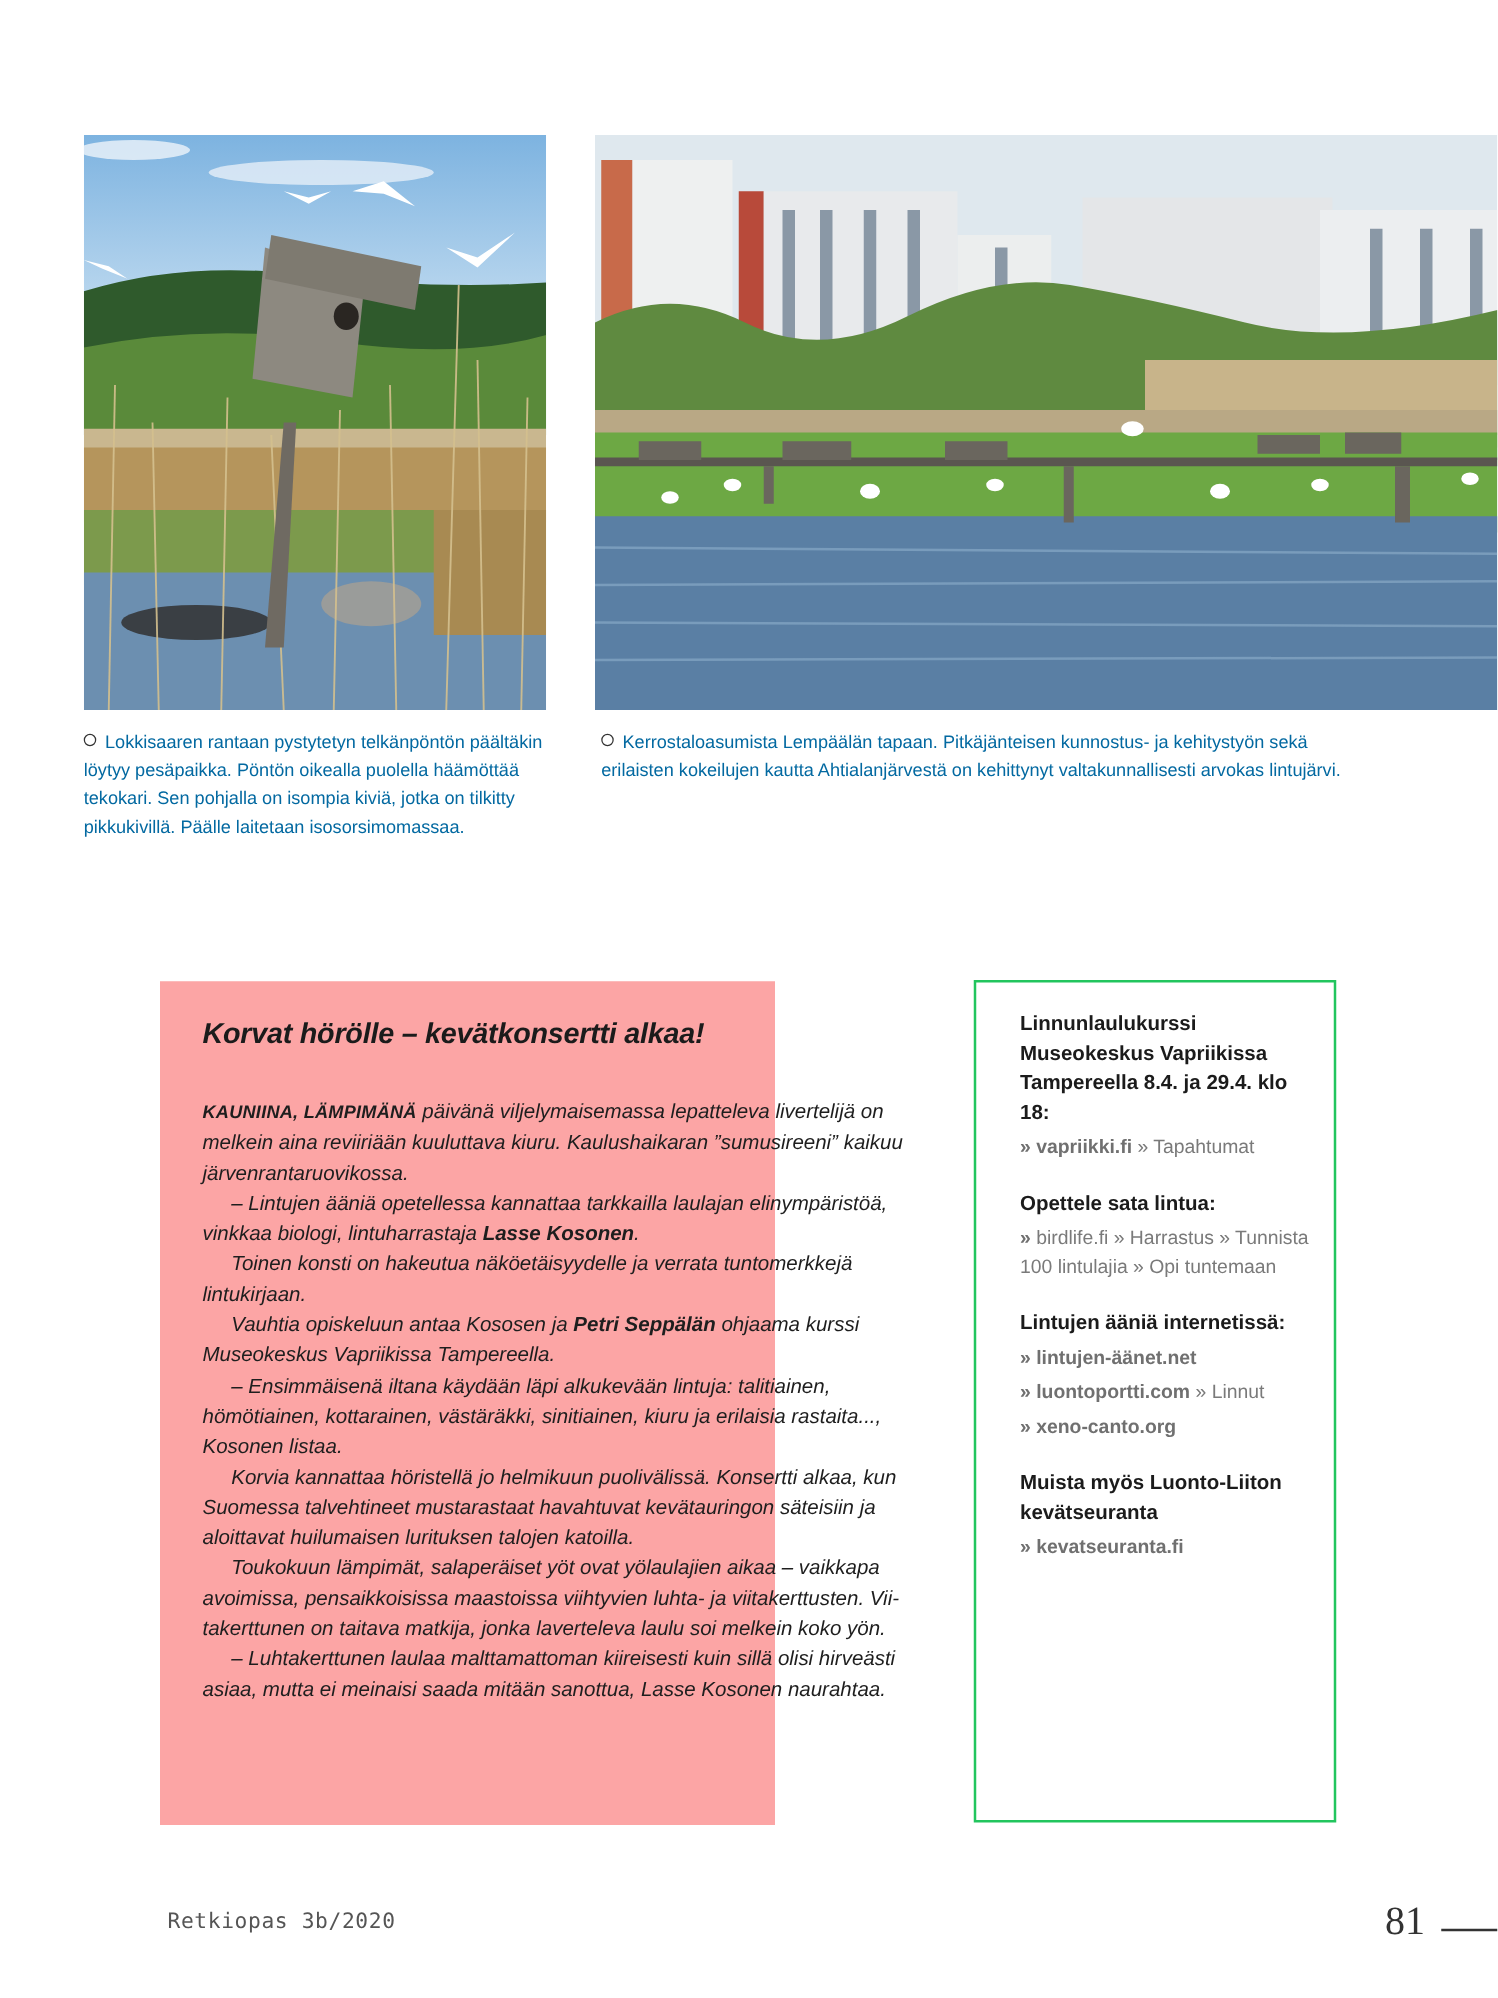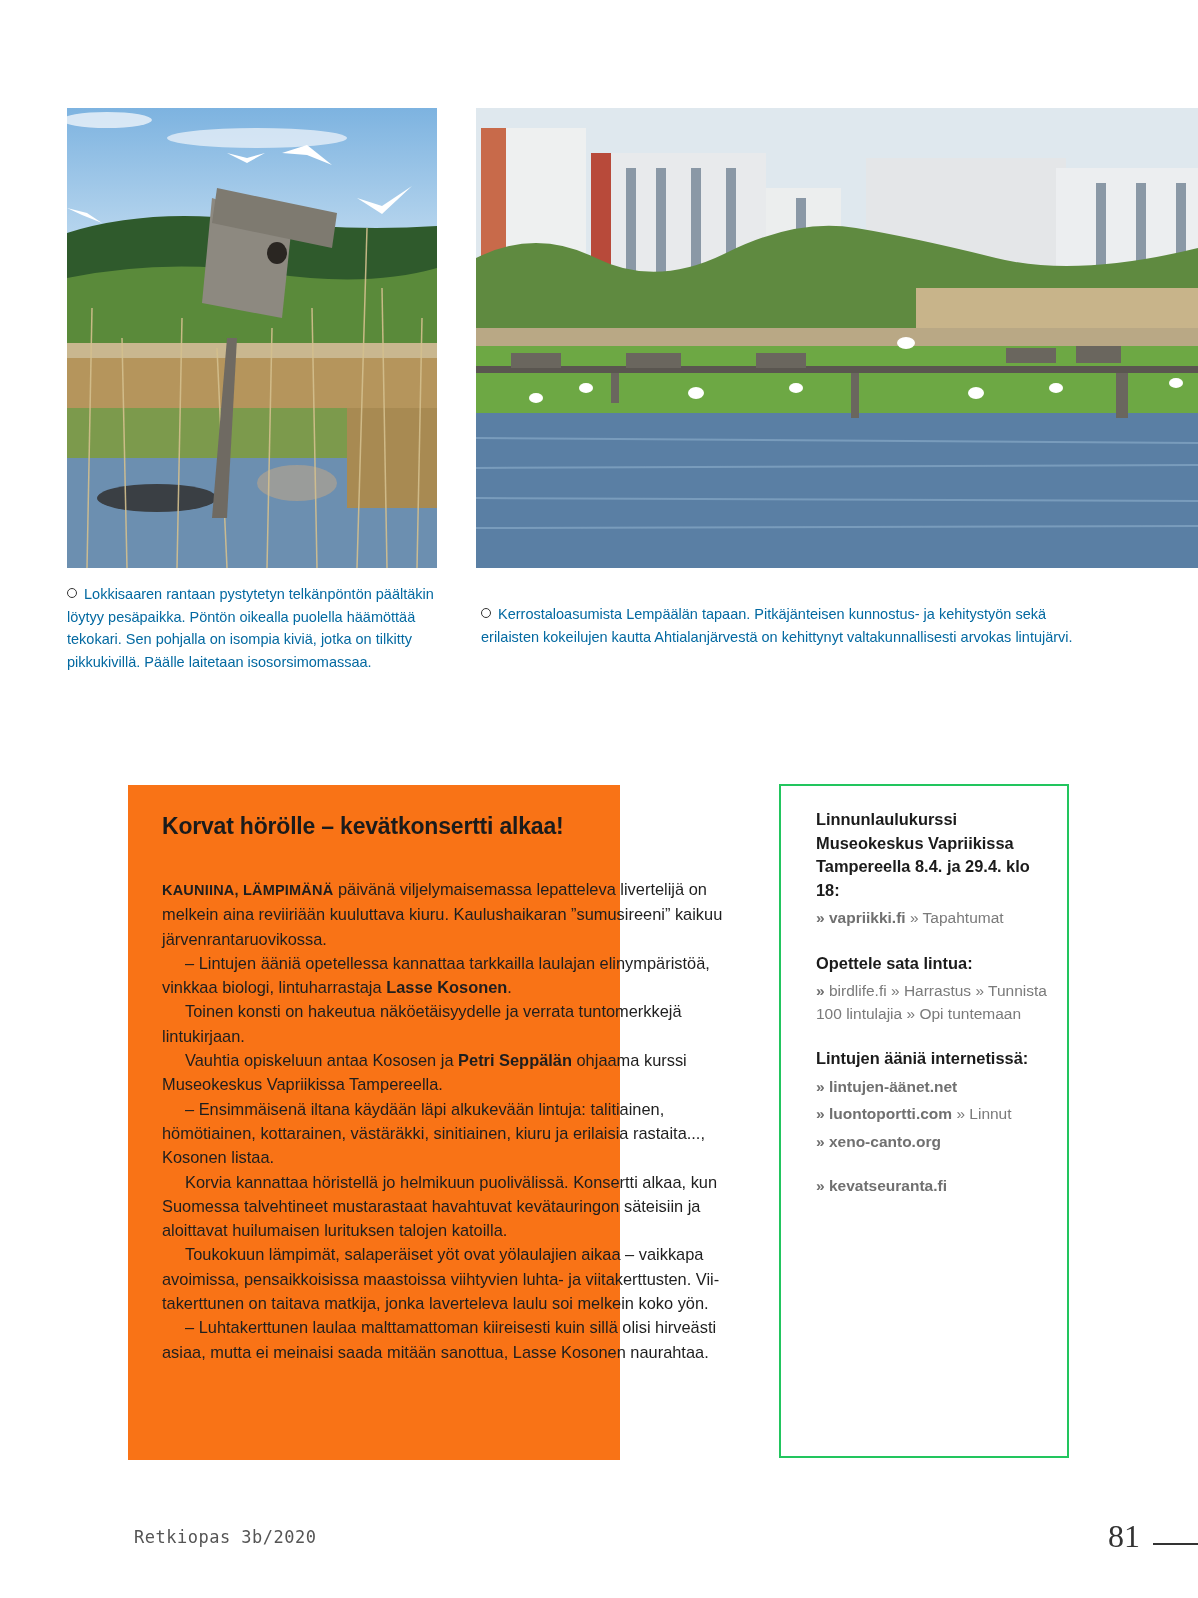--- a/index.html
+++ b/index.html
@@ -10,26 +10,27 @@
   }
   .photo { position: absolute; overflow: hidden; }
   .photo svg { display: block; width: 100%; height: 100%; }
   #photo-left { left: 67px; top: 108px; width: 370px; height: 460px; }
   #photo-right { left: 476px; top: 108px; width: 722px; height: 460px; }
 
   .caption {
     position: absolute; font-size: 14.5px; line-height: 22.5px; color: #0369a1;
   }
   #caption-left { left: 67px; top: 583px; width: 372px; }
-  #caption-right { left: 481px; top: 583px; width: 600px; margin-top: 20px; }
+  #caption-right { left: 481px; top: 583px; width: 600px; }
   .caption .ring { display: inline-block; width: 8px; height: 8px; border: 1.3px solid #333; border-radius: 50%; margin-right: 7px; vertical-align: 1px; }
 
   #article-box {
     position: absolute; left: 128px; top: 785px; width: 492px; height: 675px;
-    background: #f97316;
+    background: #fca5a5;
+    font-style: italic;
   }
   #article-title {
     position: absolute; left: 34px; top: 28px; margin: 0;
     font-size: 23px; font-weight: bold; letter-spacing: -0.2px; color: #1b1b1b;
   }
   #article-body {
     position: absolute; left: 34px; top: 92px; width: 568px;
     font-size: 16.4px; line-height: 24.3px; color: #1e1e1e;
   }
   #article-body p { margin: 0; }
@@ -193,20 +194,21 @@
       <p class="info-h">Opettele sata lintua:</p>
       <p class="info-link"><span class="arr">»</span> <span>birdlife.fi » Harrastus » Tunnista 100 lintulajia » Opi tuntemaan</span></p>
     </div>
     <div class="info-group">
       <p class="info-h">Lintujen ääniä internetissä:</p>
       <p class="info-link"><span class="arr">»</span> <span class="dom">lintujen-äänet.net</span></p>
       <p class="info-link"><span class="arr">»</span> <span class="dom">luontoportti.com</span> <span>»</span> <span>Linnut</span></p>
       <p class="info-link"><span class="arr">»</span> <span class="dom">xeno-canto.org</span></p>
     </div>
     <div class="info-group">
+      <p class="info-h">Muista myös Luonto-Liiton kevätseuranta</p>
       <p class="info-link"><span class="arr">»</span> <span class="dom">kevatseuranta.fi</span></p>
     </div>
   </div>
 </div>
 
 <div id="footer-mag">Retkiopas 3b/2020</div>
 <div id="page-number">81</div>
 <div id="page-rule"></div>
 
 </body></html>

